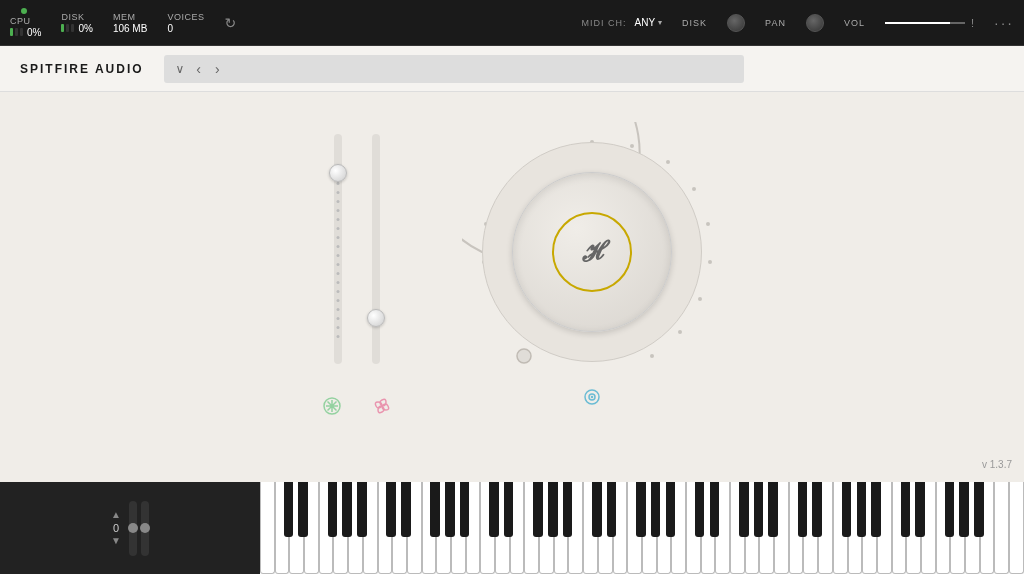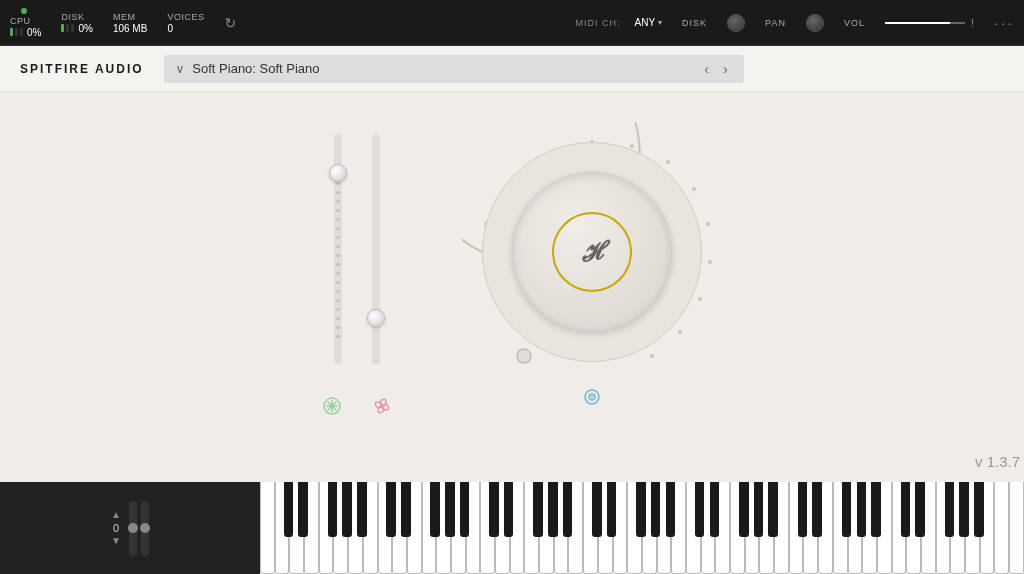--- a/index.html
+++ b/index.html
@@ -69,21 +69,21 @@
     }
     .refresh-icon {
       color: #888;
       font-size: 14px;
       cursor: pointer;
     }
     .top-spacer { flex: 1; }
     .midi-section {
       display: flex;
       align-items: center;
-      gap: 14px;
+      gap: 8px;
       color: #aaa;
       font-size: 10px;
     }
     .midi-label { color: #888; font-size: 9px; letter-spacing: 1px; }
     .midi-value {
       color: #fff;
       font-size: 10px;
       display: flex;
       align-items: center;
       gap: 3px;
@@ -294,23 +294,23 @@
     }
     .knob-icon {
       color: #6bbcd4;
       font-size: 18px;
     }
 
     
     .version-text {
       position: absolute;
       bottom: 12px;
-      right: 4px;
+      right: 12px;
       color: #999;
-      font-size: 15px;
+      font-size: 10px;
     }
 
     
     #bottom-section {
       width: 100%;
       height: 92px;
       background: #1a1a1a;
       display: flex;
       align-items: stretch;
     }
@@ -433,21 +433,20 @@
     <span style="color:#888;font-size:11px;">!</span>
   </div>
 
   <span class="dots-menu">···</span>
 </div>
 
 <div id="brand-bar">
   <span class="brand-name">SPITFIRE AUDIO</span>
   <div class="preset-bar">
     <span class="preset-arrow">∨</span>
-    <span class="preset-name">Soft Piano: Soft Piano</span>
     <div class="preset-nav">
       <span class="preset-nav-btn">‹</span>
       <span class="preset-nav-btn">›</span>
     </div>
   </div>
 </div>
 
 <div id="main-area">
   <div class="controls-container">
 

